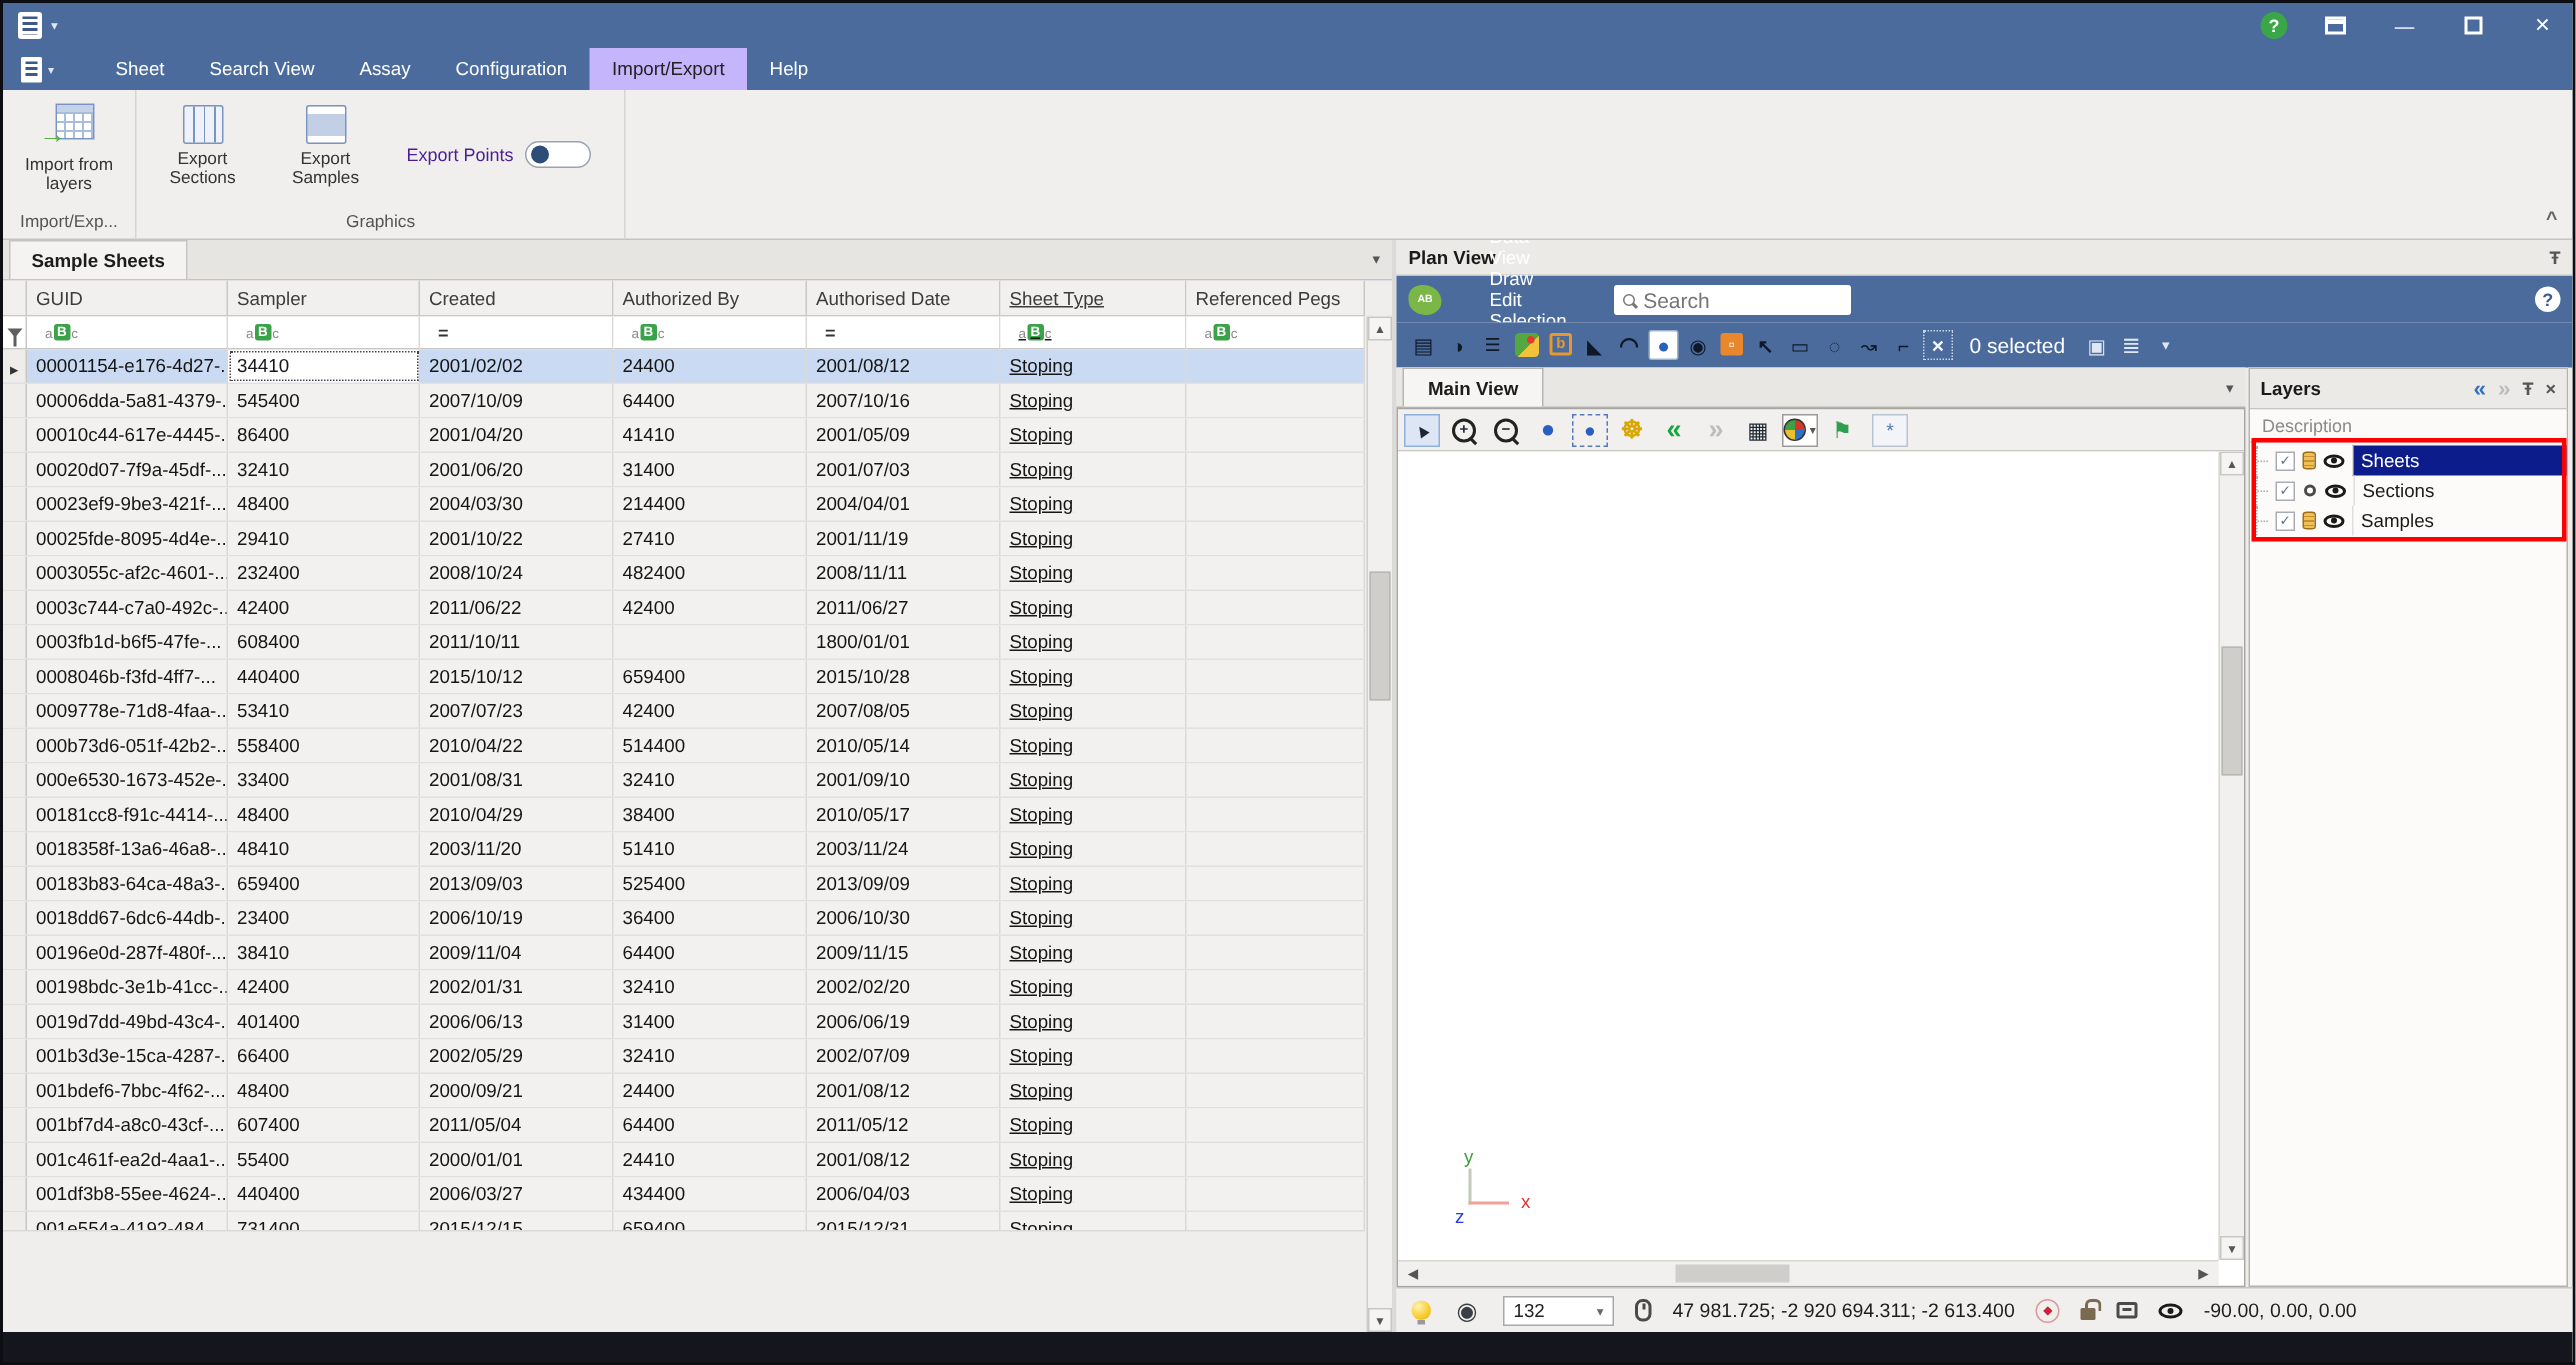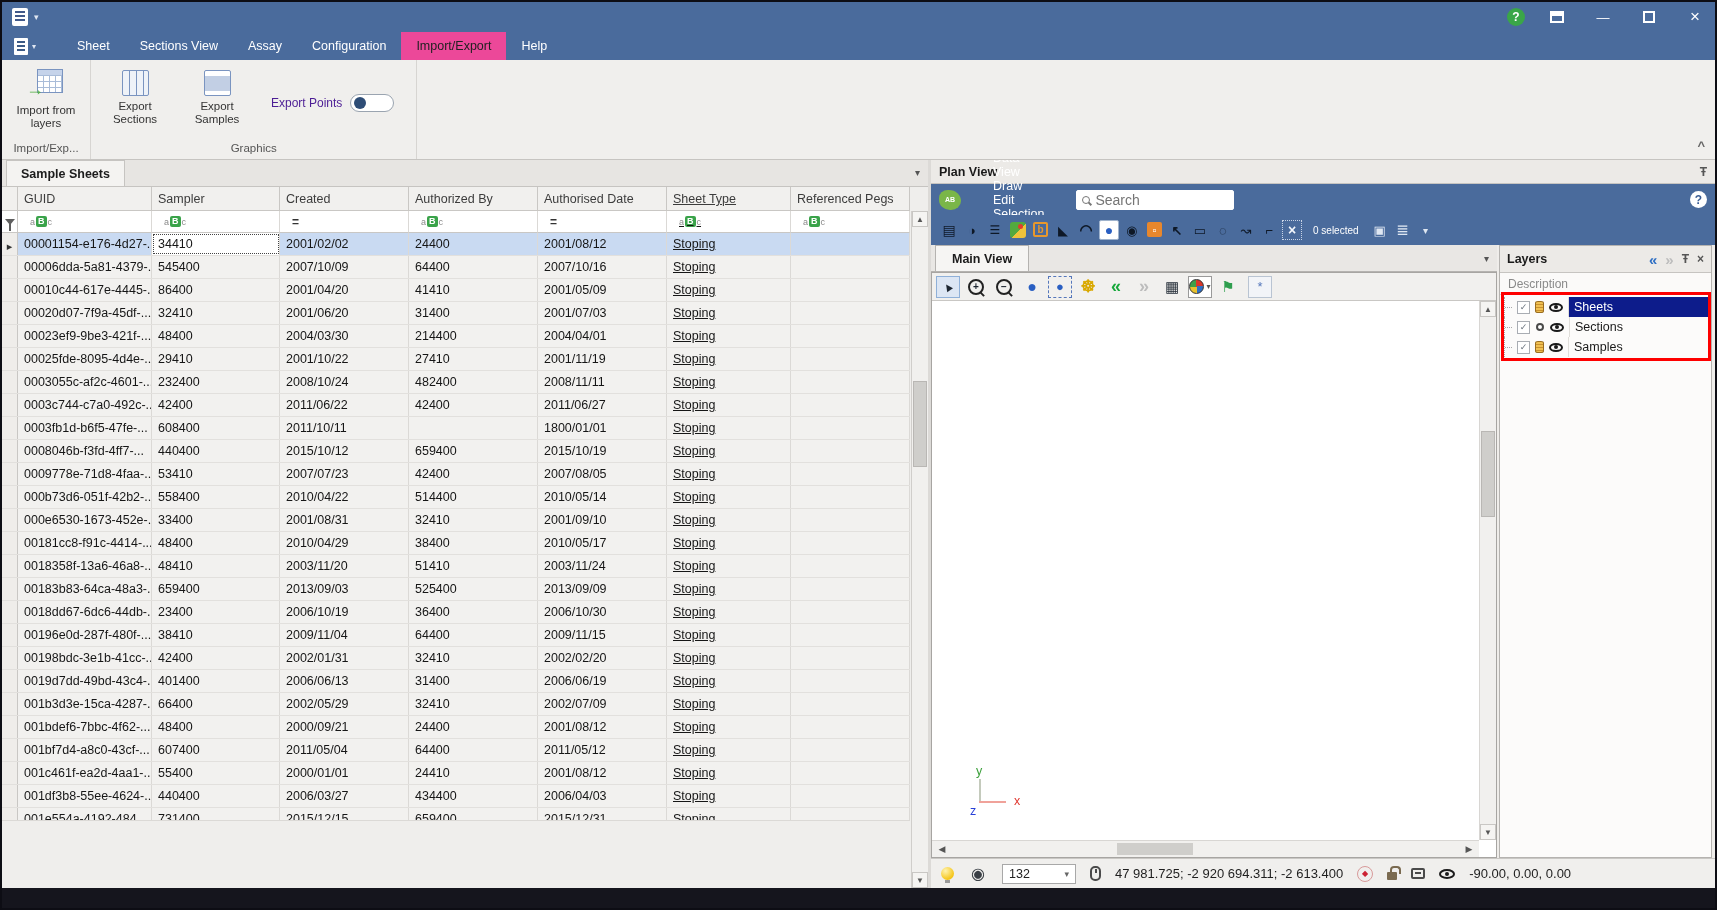--- a/index.html
+++ b/index.html
@@ -20,21 +20,21 @@
   .wc-close { font-size:17px; }
 
   
   .menurow { height:28px; background:#4a6b9c; display:flex; align-items:stretch; }
   .menubtn { display:flex; align-items:center; gap:4px; padding:0 12px 0 12px; }
   .menubtn .card { width:14px; height:17px; background:#fff; border-radius:1px; position:relative; }
   .menubtn .card::before { content:""; position:absolute; inset:3px; background:repeating-linear-gradient(180deg,#3c5a86 0 2px,transparent 2px 4px); }
   .menubtn .mcaret { color:#dfe6f2; font-size:8px; }
   .rtabs { display:flex; align-items:stretch; margin-left:14px; }
   .rtab { display:flex; align-items:center; padding:0 15px; color:#fff; font-size:12.5px; }
-  .rtab.active { background:#ec4899; color:#222; }
+  .rtab.active { background:#c4b5fd; color:#222; }
 
   
   .ribbon { height:100px; background:#f0efed; border-bottom:1px solid #c6c4c1; position:relative; display:flex; }
   .rgroup { display:flex; flex-direction:column; border-right:1px solid #d7d5d2; }
   .rgroup .content { flex:1; display:flex; align-items:flex-start; padding:6px 8px 0 8px; gap:10px; }
   .rgroup .glabel { height:17px; text-align:center; font-size:11.5px; color:#555; }
   .rbtn { display:flex; flex-direction:column; align-items:center; width:72px; gap:4px; padding-top:2px; }
   .rbtn .lbl { font-size:11.5px; color:#333; text-align:center; line-height:1.15; }
   .r-import { width:34px; height:32px; position:relative; }
   .r-import .tbl { position:absolute; right:0; top:1px; width:26px; height:24px; border:1px solid #7a94c0; background-color:#fff;
@@ -97,21 +97,21 @@
   .pv-header .pin { margin-left:auto; color:#555; font-size:12px; }
   .pv-menubar { height:31px; background:#4a6b9c; display:flex; align-items:center; padding:0 8px; gap:2px; }
   .ab-icon { width:22px; height:20px; background:#7ab648; border-radius:40% 55% 45% 50%; color:#fff; font-size:7px; font-weight:700; display:flex; align-items:center; justify-content:center; margin-right:18px; }
   .pvmi { color:#fff; font-size:12.5px; padding:0 12px; }
   .pv-search { margin-left:18px; width:158px; height:20px; background:#fff; border:1px solid #fff; border-radius:2px; display:flex; align-items:center; padding:0 5px; gap:5px; }
   .pv-search .mag { width:8px; height:8px; border-width:1.5px; border-color:#777; }
   .pv-search .mag::after { width:1.5px; height:4px; background:#777; bottom:-3px; right:-1px; }
   .pv-search input { border:none; outline:none; width:120px; font-size:14px; font-family:"Liberation Sans",sans-serif; color:#333; background:transparent; }
   .pv-help { margin-left:auto; width:17px; height:17px; border-radius:50%; background:#fff; color:#3a5d94; font-weight:700; font-size:12px; display:flex; align-items:center; justify-content:center; }
   .pv-toolbar { height:30px; background:#4a6b9c; display:flex; align-items:center; padding:0 8px; gap:3px; }
-  .selcount { color:#fff; font-size:10px; margin:0 8px; }
+  .selcount { color:#fff; font-size:14px; margin:0 8px; }
 
   .icn { width:20px; height:20px; display:inline-flex; align-items:center; justify-content:center; font-size:13px; color:#0e1826; flex:0 0 auto; position:relative; }
   .i-open-folder-icon::before { content:"\25A4"; font-size:14px; }
   .i-draw-style-icon::before { content:"\25D1"; }
   .i-layers-icon::before { content:"\2630"; font-size:12px; }
   .i-map-icon { background:linear-gradient(135deg,#53a93f 0 55%,#efc33b 55% 100%); border-radius:3px; width:16px; height:16px; margin:2px; }
   .i-map-icon::after { content:""; position:absolute; top:2px; right:3px; width:5px; height:5px; border-radius:50%; background:#e23b2e; }
   .i-annotations-icon { width:15px; height:15px; border:2px solid #e8982c; border-radius:2px; color:#e8982c; font-weight:700; font-size:10px; margin:2px; }
   .i-annotations-icon::before { content:"b"; }
   .i-measure-icon::before { content:"\25E3"; font-size:13px; }
@@ -237,21 +237,21 @@
     </div>
   </div>
 
   <div class="menurow">
     <span class="menubtn">
       <span class="card"></span>
       <span class="mcaret">▾</span>
     </span>
     <div class="rtabs">
         <span class="rtab">Sheet</span>
-        <span class="rtab">Sections View</span>
+        <span class="rtab">Search View</span>
         <span class="rtab">Assay</span>
         <span class="rtab">Configuration</span>
         <span class="rtab active">Import/Export</span>
         <span class="rtab">Help</span>
       </div>
   </div>
 
   <div class="ribbon">
     <div class="rgroup">
       <div class="content">
@@ -440,21 +440,21 @@
                 <div class="gcell c5">1800/01/01</div>
                 <div class="gcell c6">Stoping</div>
                 <div class="gcell c7"></div>
               </div>
               <div class="grow">
                 <div class="gcell c0 ind"></div>
                 <div class="gcell c1">0008046b-f3fd-4ff7-...</div>
                 <div class="gcell c2">440400</div>
                 <div class="gcell c3">2015/10/12</div>
                 <div class="gcell c4">659400</div>
-                <div class="gcell c5">2015/10/19</div>
+                <div class="gcell c5">2015/10/28</div>
                 <div class="gcell c6">Stoping</div>
                 <div class="gcell c7"></div>
               </div>
               <div class="grow">
                 <div class="gcell c0 ind"></div>
                 <div class="gcell c1">0009778e-71d8-4faa-...</div>
                 <div class="gcell c2">53410</div>
                 <div class="gcell c3">2007/07/23</div>
                 <div class="gcell c4">42400</div>
                 <div class="gcell c5">2007/08/05</div>

